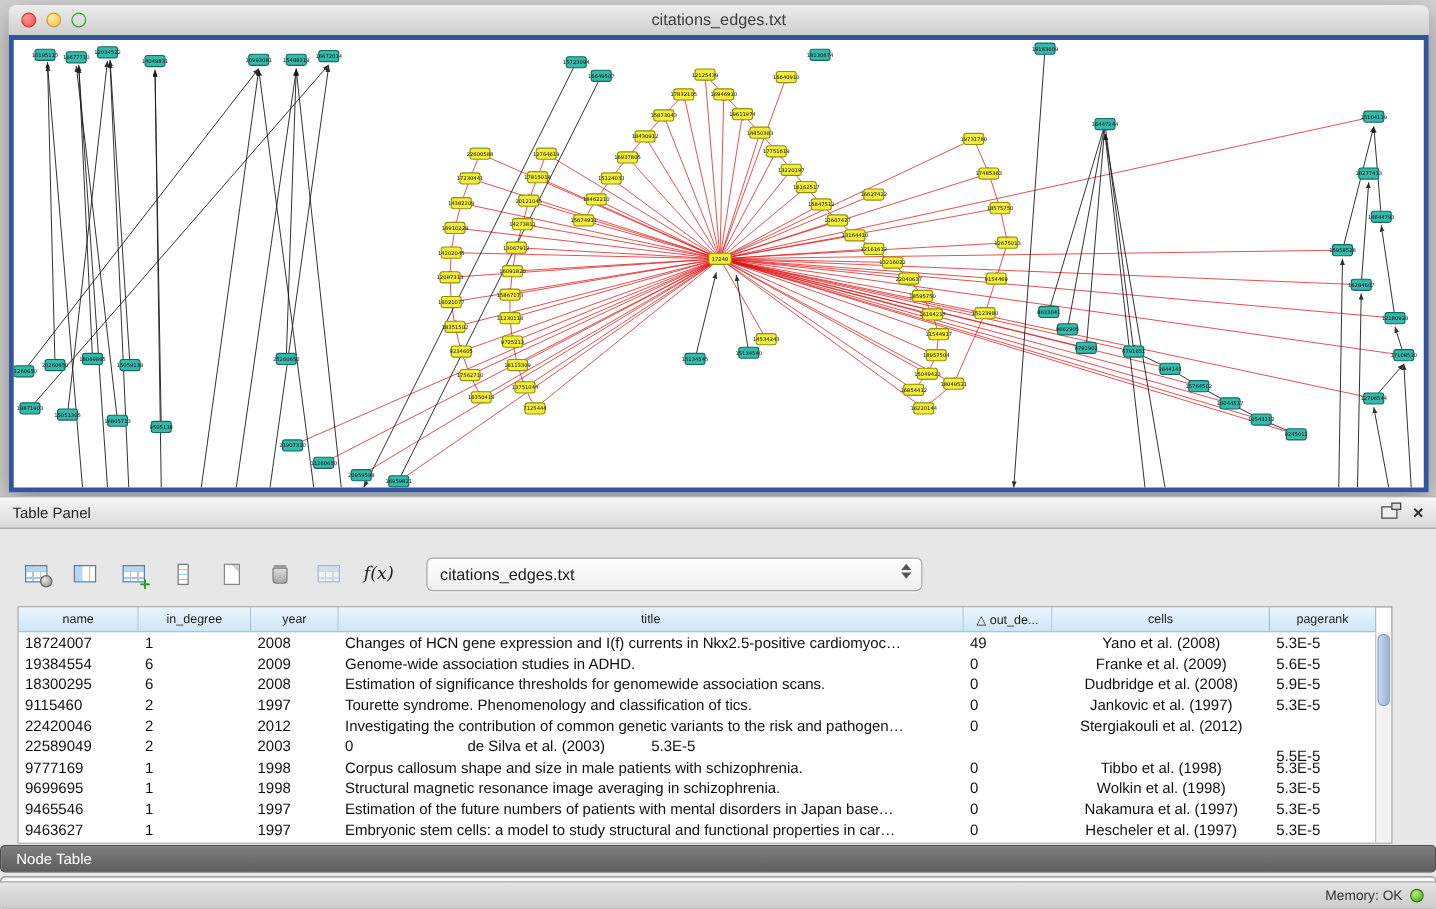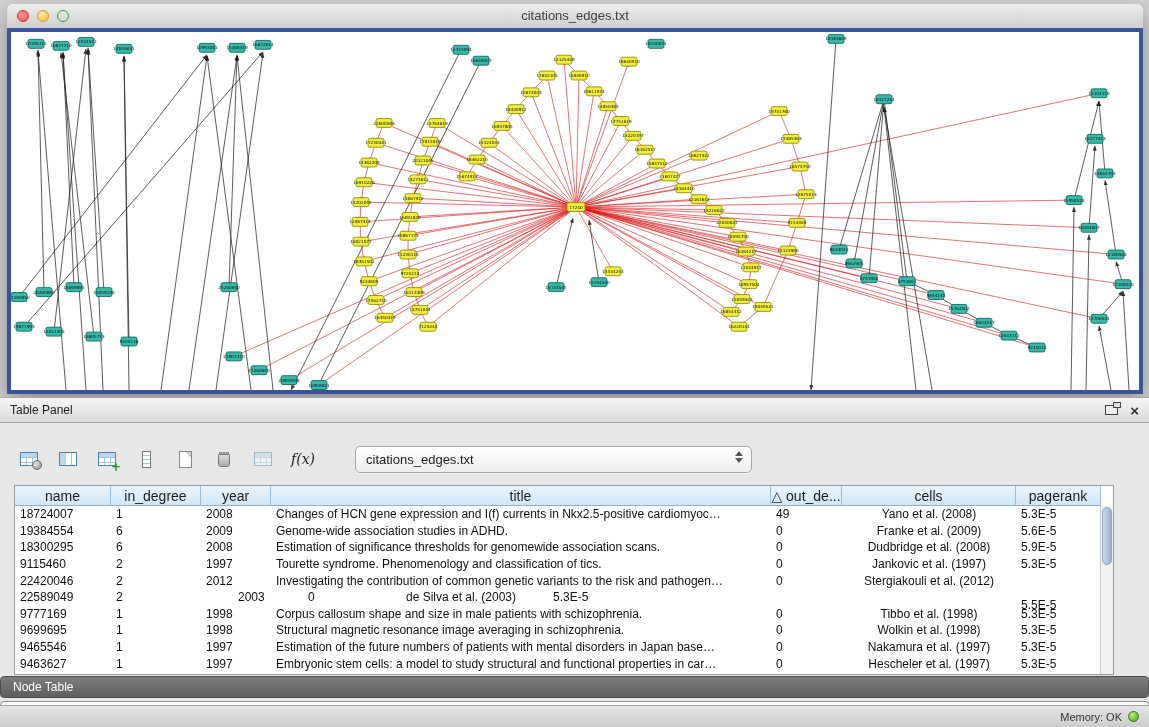--- a/index.html
+++ b/index.html
@@ -31,21 +31,21 @@
   .table-panel{position:absolute;left:0;top:397px;width:1149px;height:308px;
     background:#e7e7e7;border-top:1px solid #a8a8a8;}
   .panel-header{position:relative;height:24px;background:linear-gradient(#f6f6f6,#d9d9d9);
     border-bottom:1px solid #a2a2a2;}
   .ph-title{position:absolute;left:10px;top:0;line-height:24px;font-size:12px;color:#222;}
   .ph-icons{position:absolute;right:10px;top:0;height:24px;display:flex;align-items:center;gap:12px;}
   .float-ic{width:11px;height:8px;border:1px solid #444;position:relative;display:inline-block;background:#eee;}
   .float-ic::after{content:"";position:absolute;right:-4px;top:-4px;width:6px;height:4px;border:1px solid #444;background:#ddd;}
   .close-ic{font-size:15px;font-weight:bold;color:#333;line-height:1;cursor:default;}
 
-  .toolbar{position:absolute;left:14px;top:44px;height:34px;display:flex;align-items:center;gap:20px;}
+  .toolbar{position:absolute;left:14px;top:44px;height:34px;display:flex;align-items:center;gap:6px;}
   .tbi{width:30px;height:30px;display:flex;align-items:center;justify-content:center;border-radius:4px;}
   .glyph{display:block;width:18px;height:14px;background-color:#fff;border:1px solid #4f7fae;
     background-image:linear-gradient(#b9d7ee,#b9d7ee),
       repeating-linear-gradient(to right,transparent 0 5px,#a8c6dd 5px 6px),
       repeating-linear-gradient(to bottom,transparent 0 4px,#a8c6dd 4px 5px);
     background-size:100% 4px,100% 100%,100% 100%;
     background-repeat:no-repeat,repeat,repeat;position:relative;box-sizing:border-box;}
   .table-mode-icon .glyph::after{content:"";position:absolute;right:-5px;bottom:-5px;width:8px;height:8px;
     border-radius:50%;background:radial-gradient(circle at 35% 35%,#e6e6e6,#8a8a8a);border:1px solid #666;}
   .column-visibility-icon .glyph{background-image:linear-gradient(#b9d7ee,#b9d7ee),
@@ -67,21 +67,21 @@
     box-shadow:0 1px 0 rgba(255,255,255,.7);position:relative;}
   .dd-label{padding-left:10px;font-size:13px;color:#1c1c1c;}
   .dd-arrows{position:absolute;right:8px;top:4px;display:flex;flex-direction:column;gap:2px;}
   .dd-arrows .up{width:0;height:0;border-left:4px solid transparent;border-right:4px solid transparent;border-bottom:5px solid #555;}
   .dd-arrows .dn{width:0;height:0;border-left:4px solid transparent;border-right:4px solid transparent;border-top:5px solid #555;}
 
   .table-wrap{position:absolute;left:14px;top:87px;width:1098px;height:188px;
     background:#fff;border:1px solid #9b9b9b;box-sizing:content-box;}
   .thead{display:flex;height:20px;}
   .th{box-sizing:border-box;height:20px;border-right:1px solid #9fc0d8;border-bottom:1px solid #8fb3cc;
-    background:linear-gradient(#eaf5fe,#cfe6f7);font-size:14px;display:flex;align-items:center;
+    background:linear-gradient(#eaf5fe,#cfe6f7);font-size:10px;display:flex;align-items:center;
     justify-content:center;color:#1c1c1c;overflow:hidden;white-space:nowrap;}
   .tbody{position:absolute;top:20px;bottom:0;left:0;right:12px;overflow:hidden;background:#fff;}
   .tr{display:flex;height:16.6px;align-items:center;}
   .td{box-sizing:border-box;padding:0 5px;font-size:12px;color:#101010;white-space:nowrap;
     overflow:hidden;text-overflow:ellipsis;}
   .td-center{text-align:center;}
   .vscroll{position:absolute;top:20px;right:0;width:12px;bottom:0;background:#f2f2f2;border-left:1px solid #c9c9c9;}
   .vthumb{position:absolute;top:1px;left:1px;right:1px;height:58px;border-radius:5px;
     background:linear-gradient(to right,#cdd9ec,#97b1d4);border:1px solid #8aa3c6;box-sizing:border-box;}
 
@@ -815,21 +815,21 @@
             <div class="td td-left" style="width: 90px;">2</div>
             <div class="td td-left" style="width: 70px;">2012</div>
             <div class="td td-left" style="width: 500px;">Investigating the contribution of common genetic variants to the risk and pathogen…</div>
             <div class="td td-left" style="width: 71px;">0</div>
             <div class="td td-center" style="width: 174px;">Stergiakouli et al. (2012)</div>
             <div class="td td-left" style="width: 85px; margin-top: 48px;">5.5E-5</div>
           </div>
           <div class="tr">
             <div class="td td-left" style="width: 96px;">22589049</div>
             <div class="td td-left" style="width: 90px;">2</div>
-            <div class="td td-left" style="width: 70px; margin-left: 32px;">2003</div>
+            <div class="td td-left" style="width: 70px;">2003</div>
             <div class="td td-left" style="width: 71px;">0</div>
             <div class="td td-center" style="width: 174px;">de Silva et al. (2003)</div>
             <div class="td td-left" style="width: 85px;">5.3E-5</div>
           </div>
           <div class="tr">
             <div class="td td-left" style="width: 96px;">9777169</div>
             <div class="td td-left" style="width: 90px;">1</div>
             <div class="td td-left" style="width: 70px;">1998</div>
             <div class="td td-left" style="width: 500px;">Corpus callosum shape and size in male patients with schizophrenia.</div>
             <div class="td td-left" style="width: 71px;">0</div>

